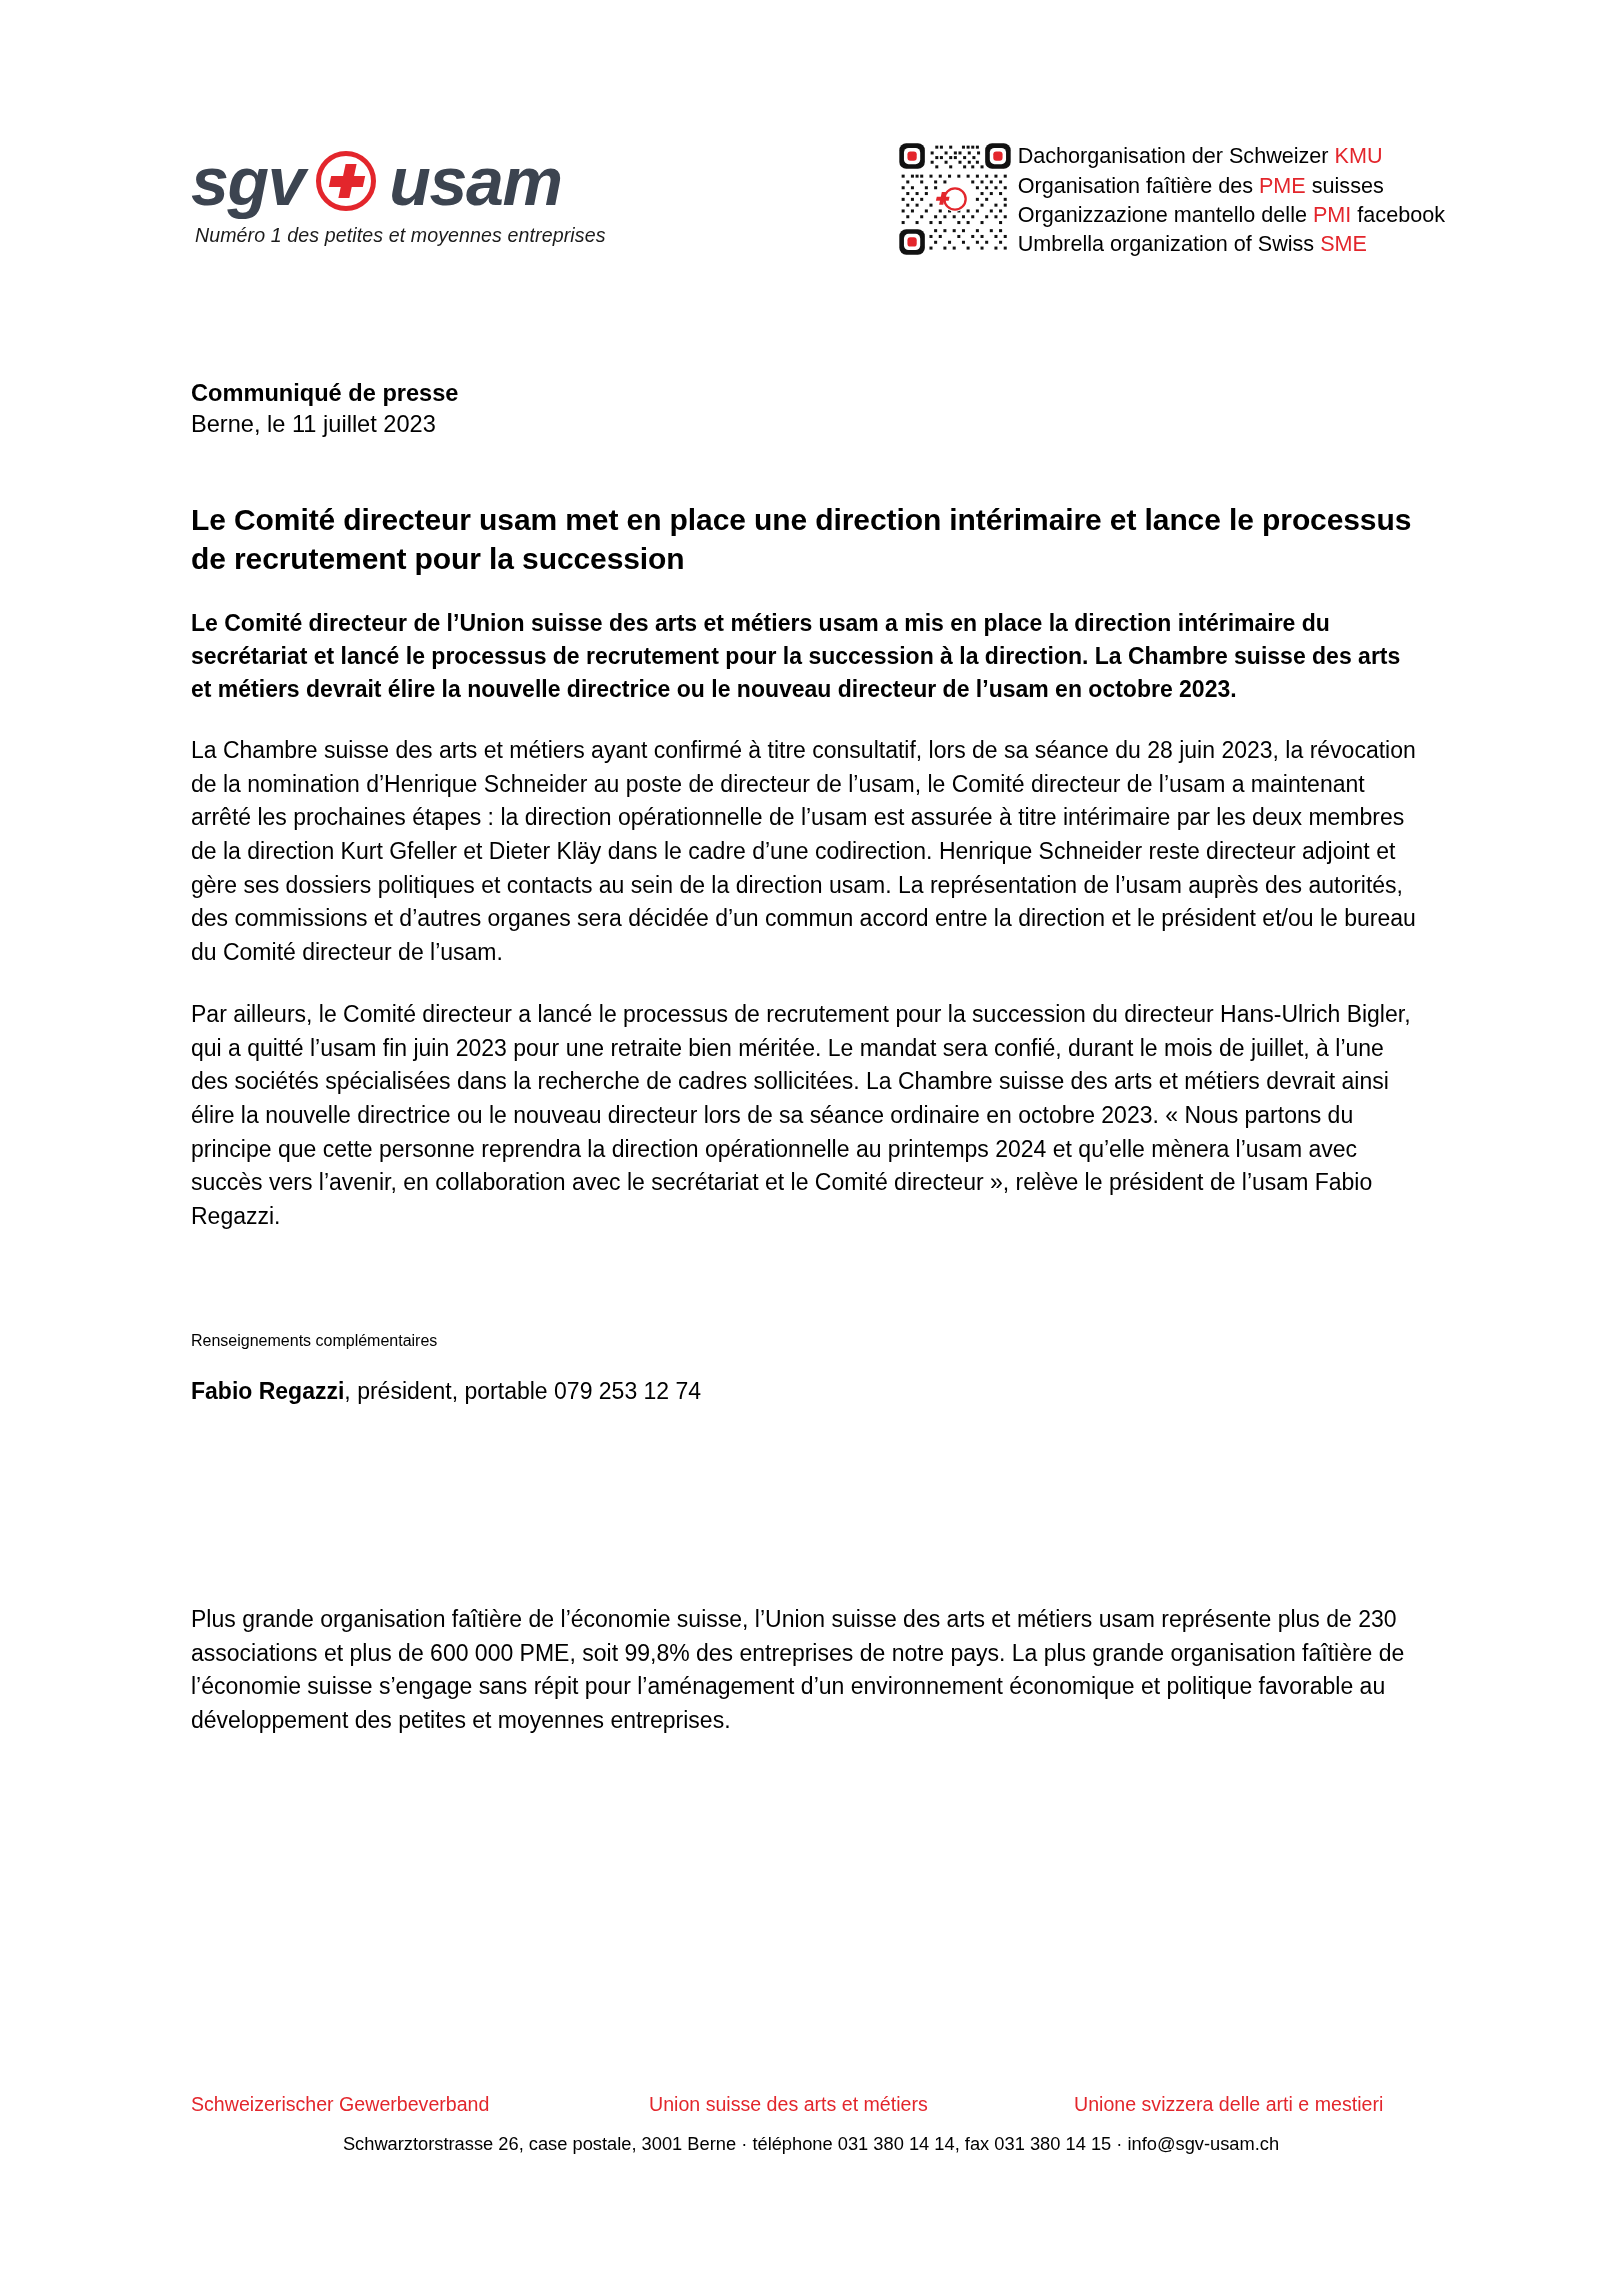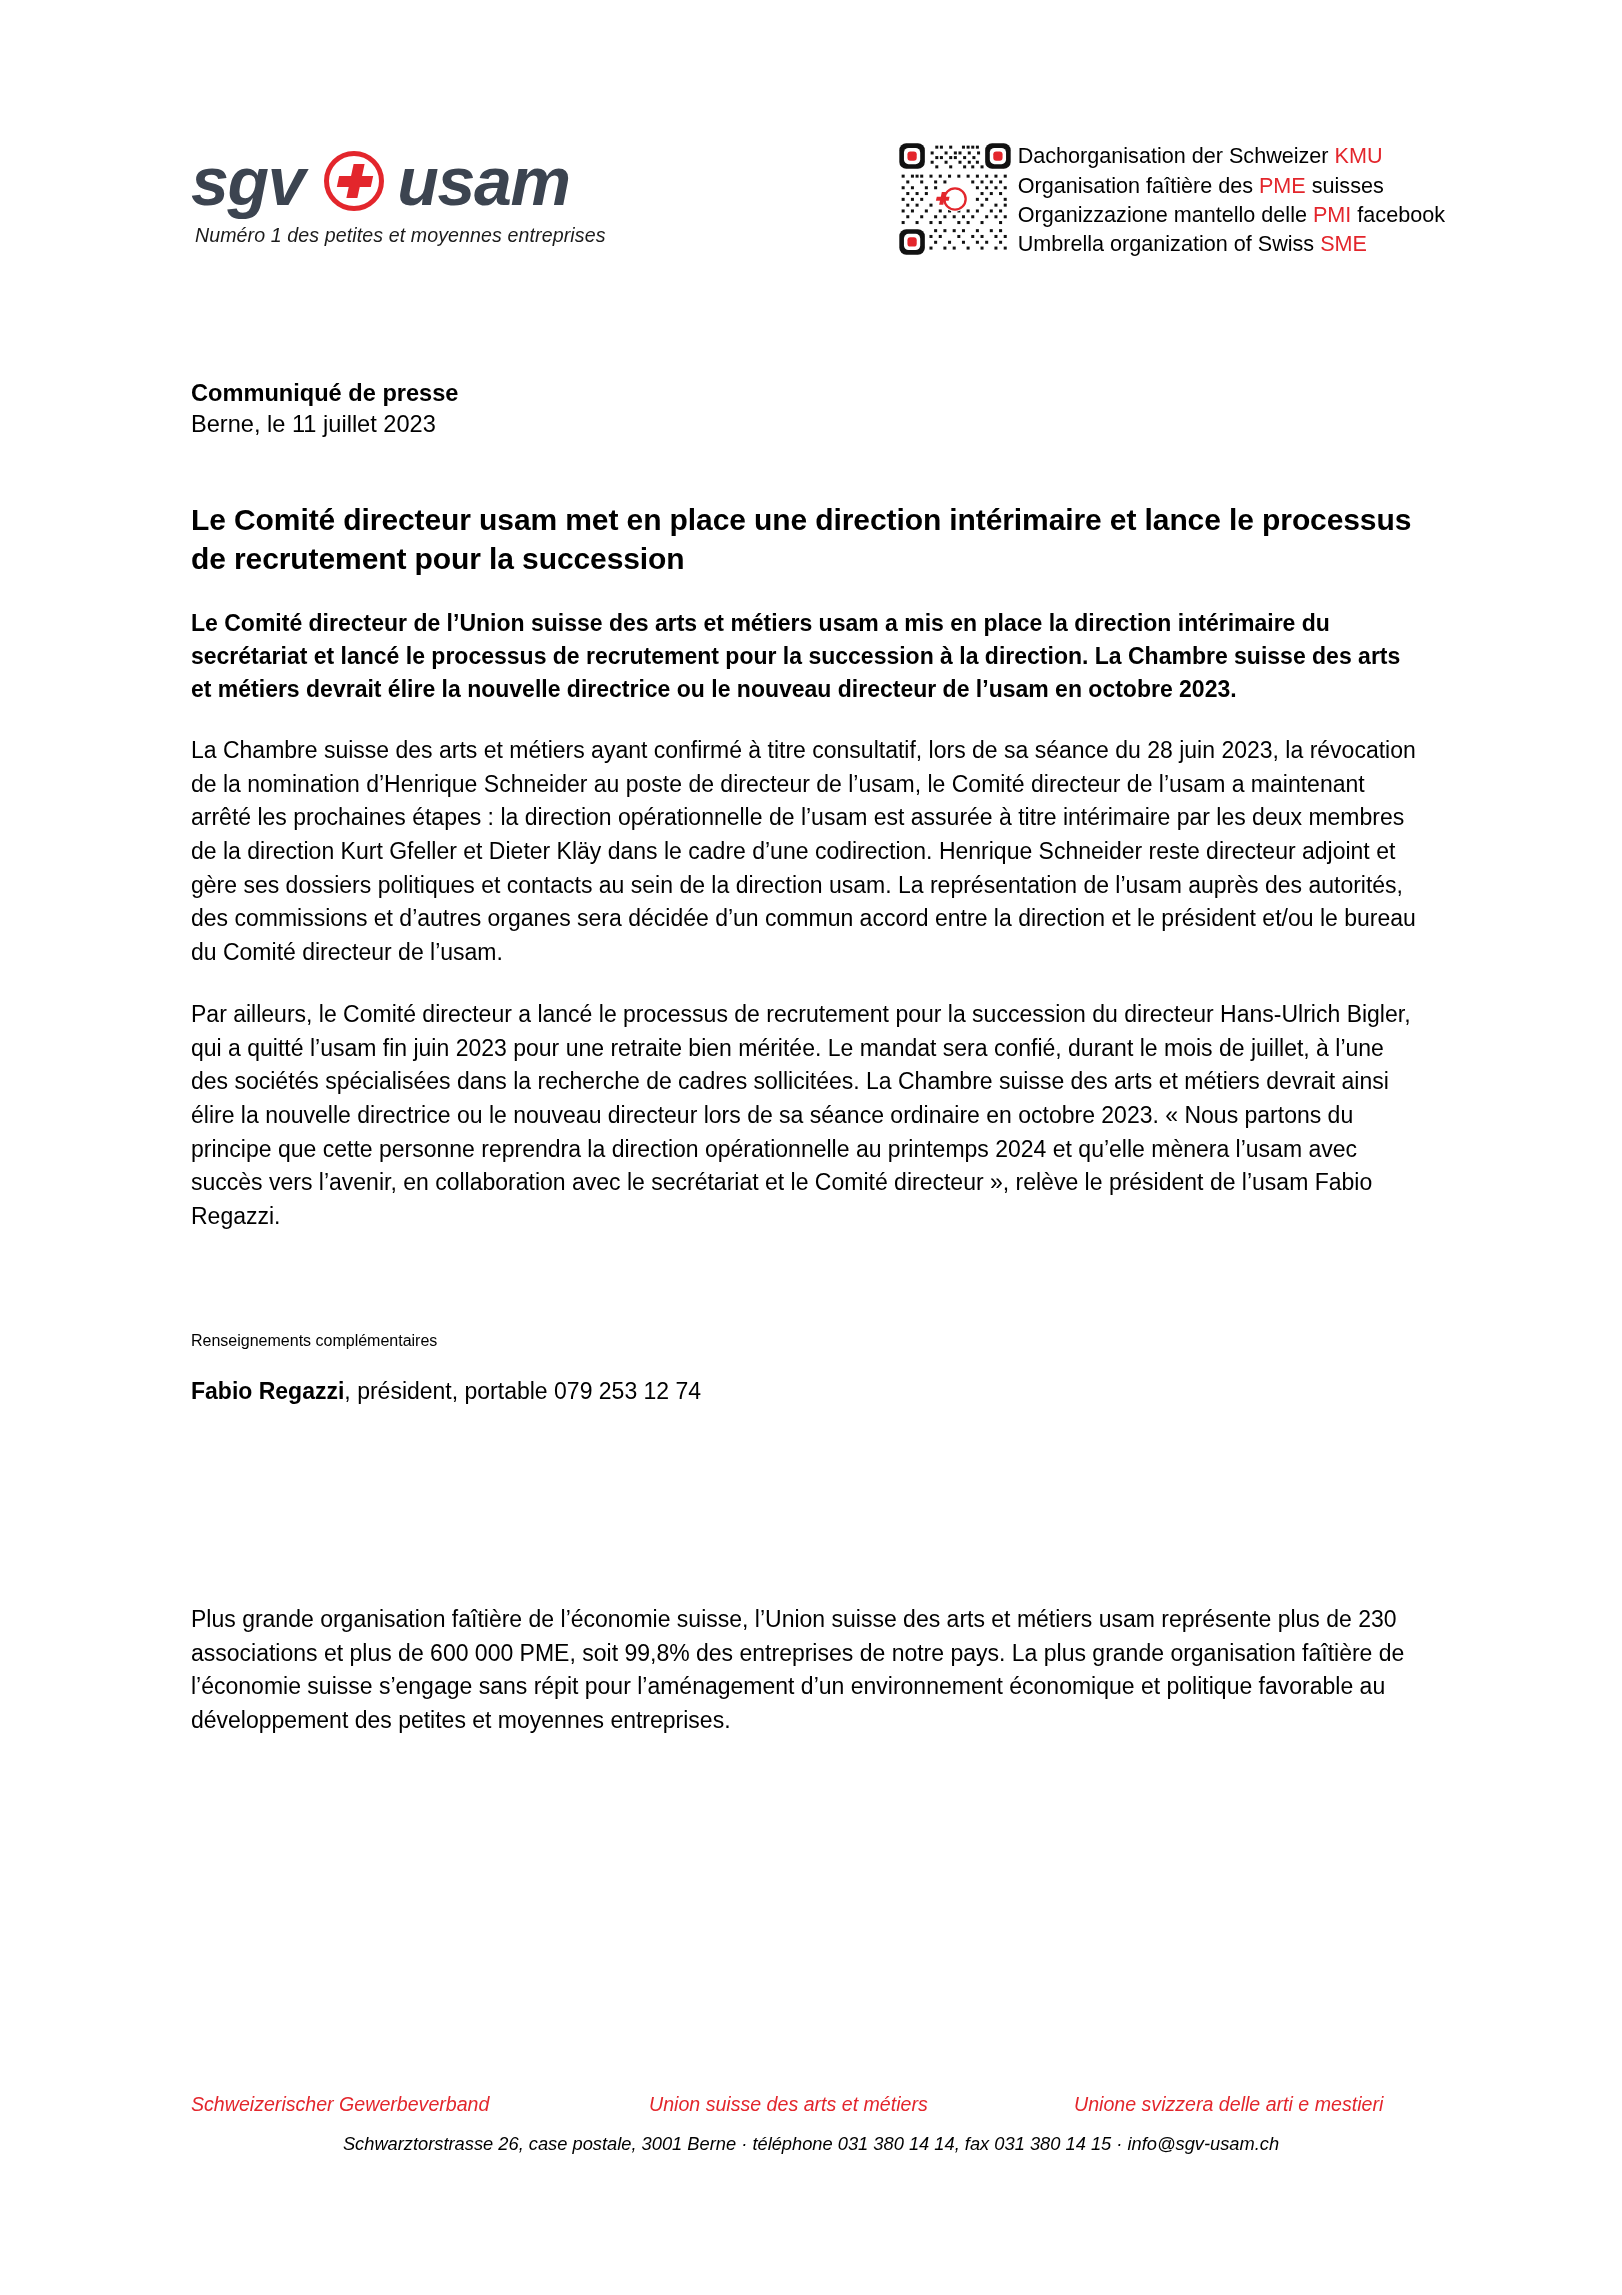--- a/index.html
+++ b/index.html
@@ -40,21 +40,21 @@
     display: flex;
     align-items: center;
     font-style: italic;
     font-weight: bold;
     font-size: 68px;
     line-height: 0.95;
     letter-spacing: -1.3px;
     color: #3c4450;
     font-family: "Liberation Sans", sans-serif;
   }
-  .logo-sgv { margin-right: 17px; text-align: right; }
+  .logo-sgv { margin-right: 9px; text-align: right; }
   .logo-usam { margin-left: 12px; }
   .logo-mark {
     position: relative;
     width: 60px;
     height: 60px;
     margin: 0 1.3px 0 2.6px;
     flex: 0 0 auto;
   }
   .logo-mark .ring {
     position: absolute;
@@ -175,21 +175,20 @@
     line-height: 1.46;
     margin-top: 196px;
   }
 
   
   .footer {
     position: absolute;
     left: 191px;
     right: 191px;
     bottom: 137px;
-    font-style: italic;
   }
   .footer-orgs {
     display: flex;
     color: #e3262c;
     font-size: 19.6px;
     line-height: 1.3;
   }
   .footer-orgs .org { flex: 0 0 auto; }
   .footer-orgs .org-1 { width: 458px; }
   .footer-orgs .org-2 { width: 425px; }

